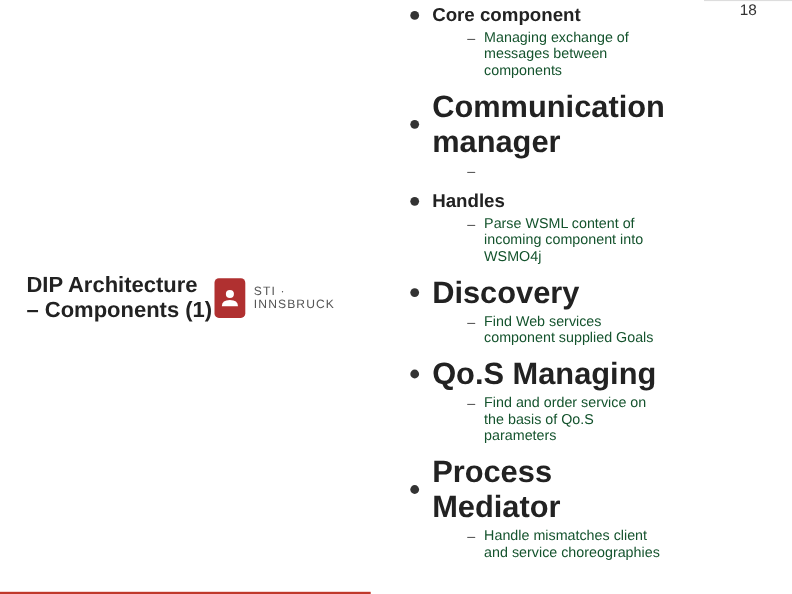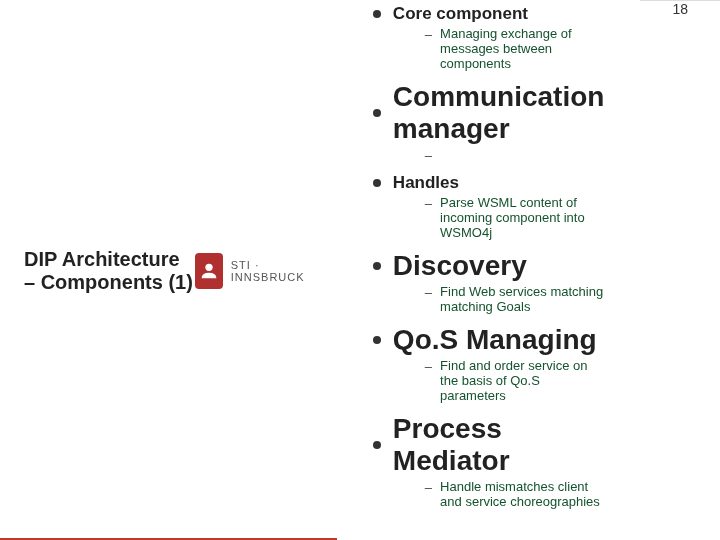--- a/index.html
+++ b/index.html
@@ -189,21 +189,21 @@
       </div>
     </div>
 
     <div class="bullet-item">
       <div class="bullet-main">
         <div class="bullet-dot"></div>
         <span class="bullet-label large">Discovery</span>
       </div>
       <div class="bullet-sub">
         <span class="sub-dash">–</span>
-        <span class="sub-text">Find Web services matching matching Goals</span>
+        <span class="sub-text">Find Web services component supplied Goals</span>
       </div>
     </div>
 
     <div class="bullet-item">
       <div class="bullet-main">
         <div class="bullet-dot"></div>
         <span class="bullet-label large">Qo.S Managing</span>
       </div>
       <div class="bullet-sub">
         <span class="sub-dash">–</span>

